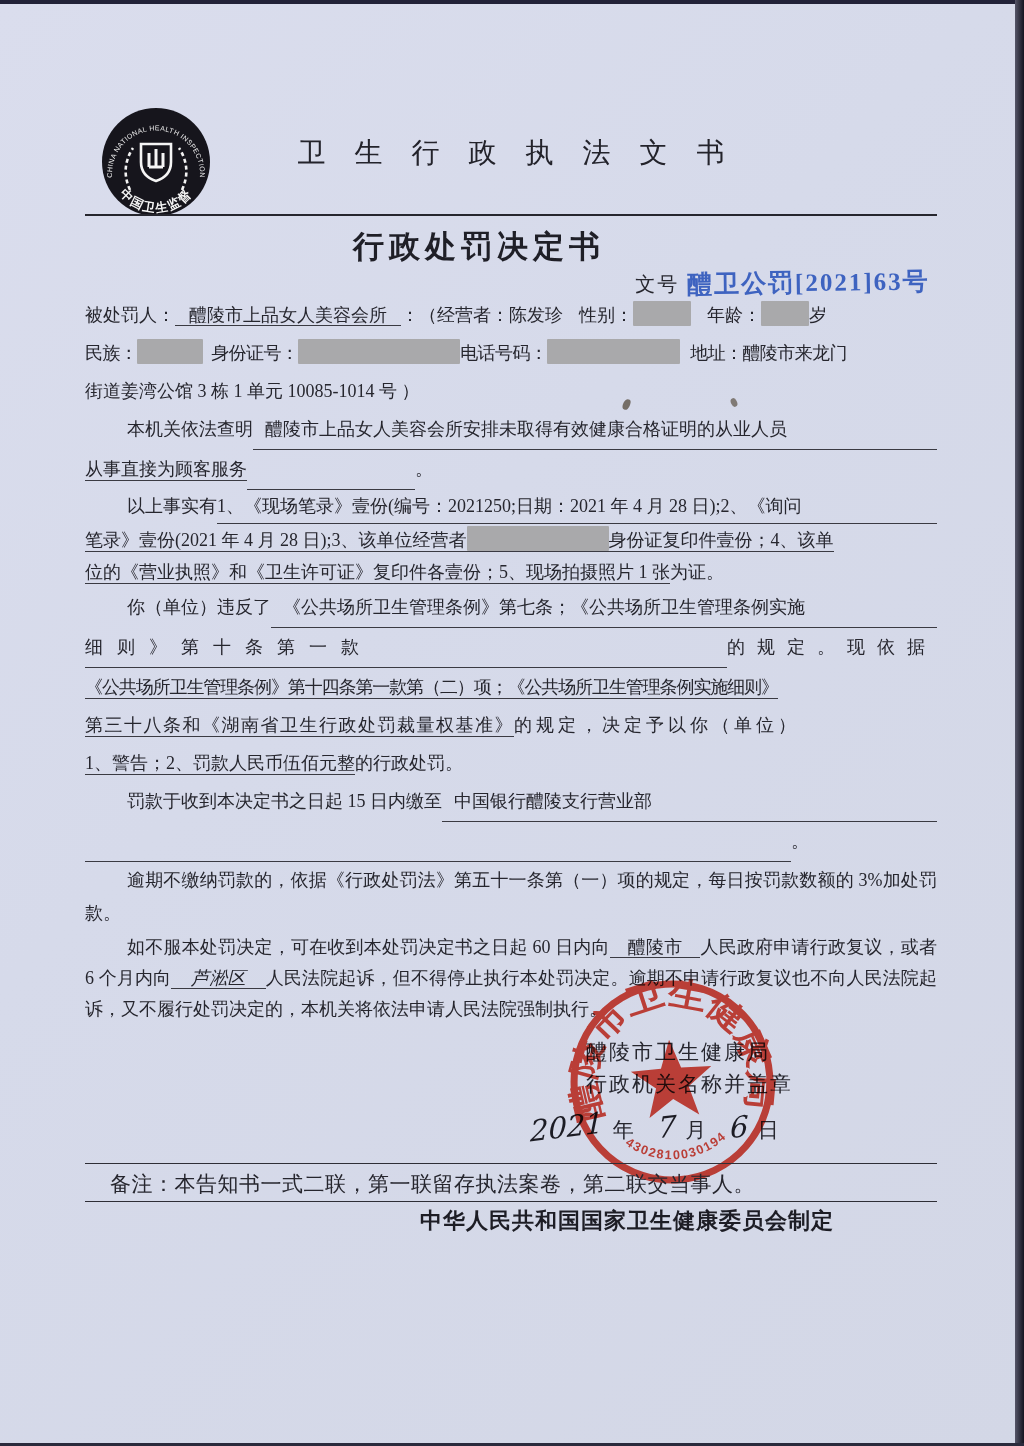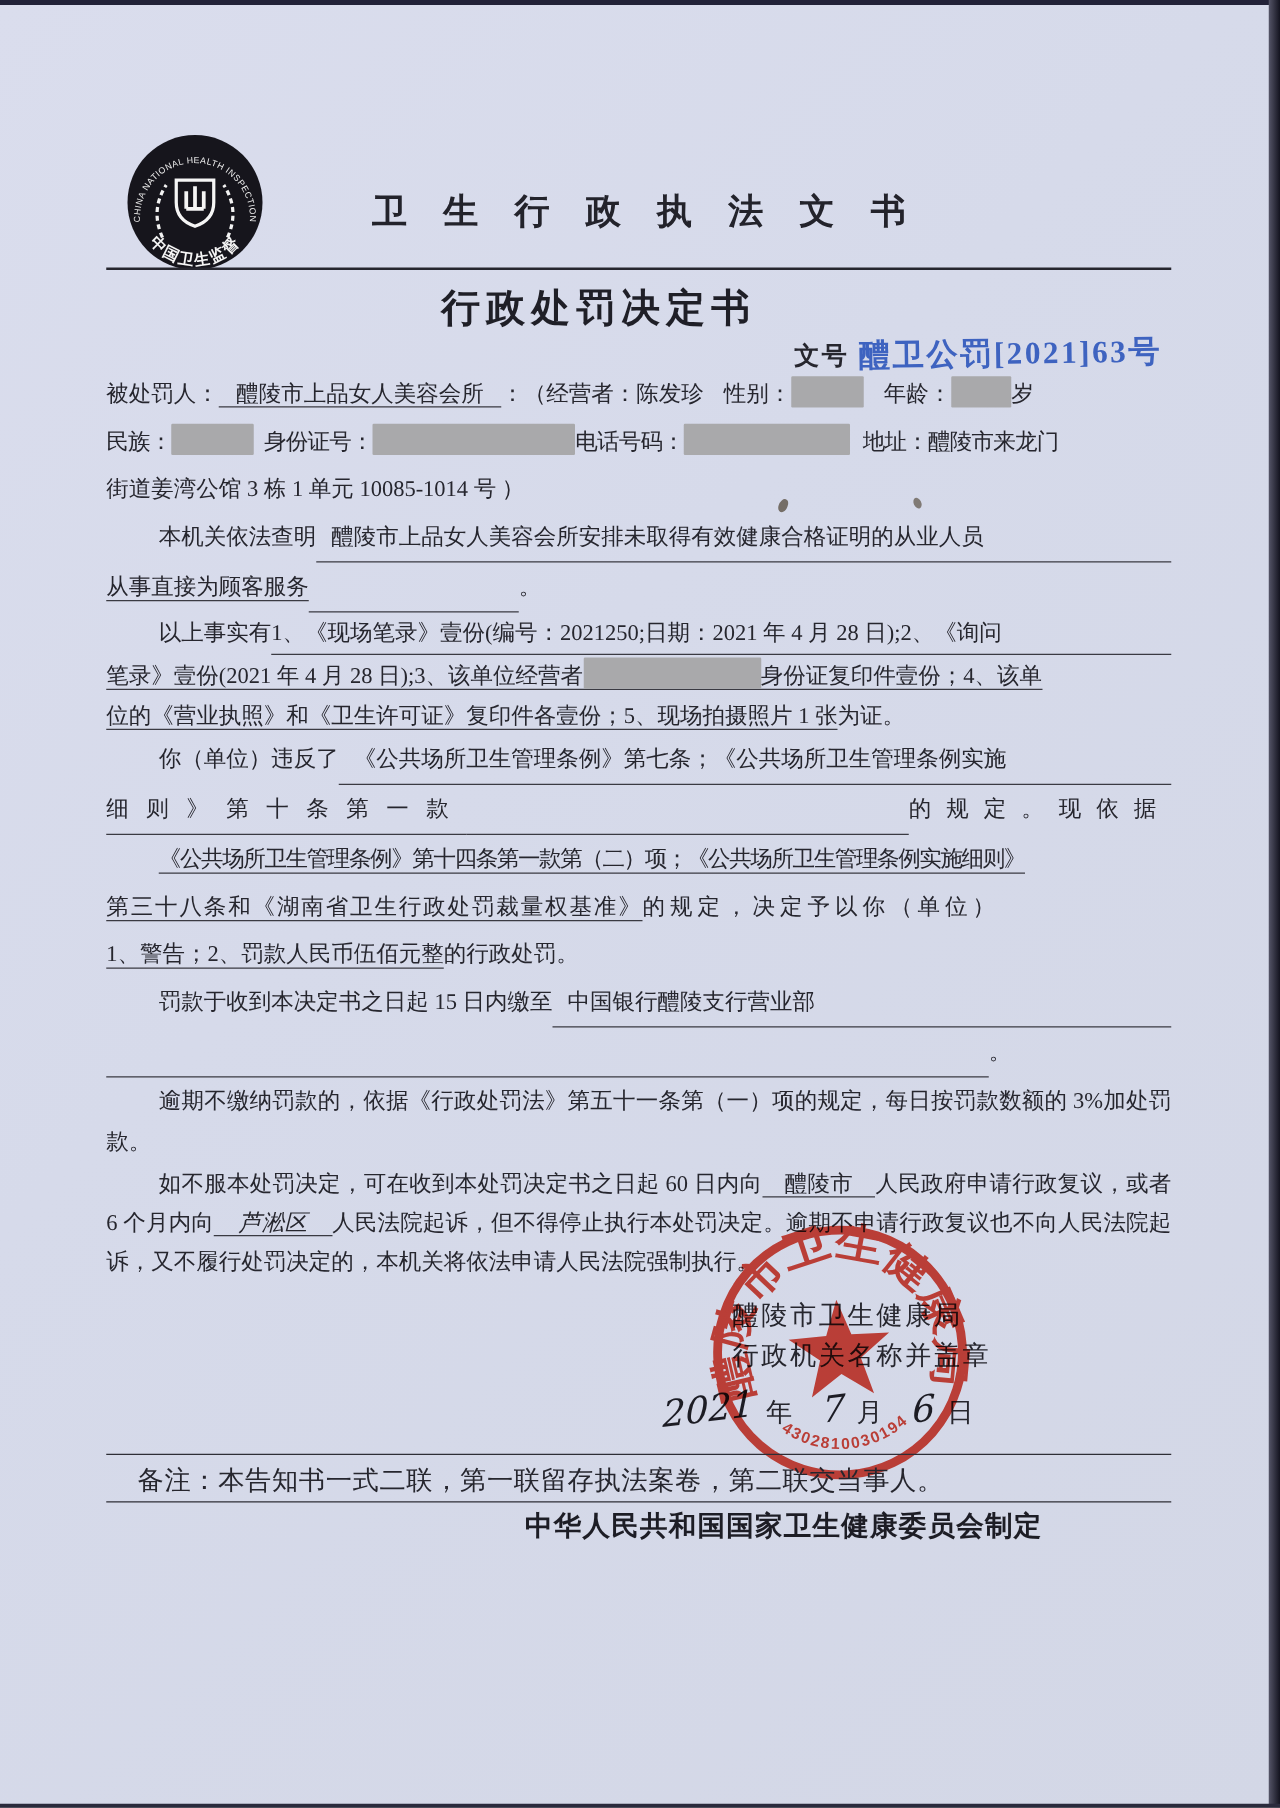--- a/index.html
+++ b/index.html
@@ -6,35 +6,35 @@
   .sheet{position:relative;width:1024px;height:1446px;overflow:hidden;
     background:linear-gradient(135deg,#dadded 0%,#d6daea 40%,#d3d7e6 100%);
     font-family:"Liberation Serif","DejaVu Serif",serif;color:#26262e;}
   .edge-top{position:absolute;left:0;top:0;width:100%;height:4px;background:#222238;}
   .edge-right{position:absolute;right:0;top:0;width:9px;height:100%;
     background:linear-gradient(to right,#555568,#13131f);}
   .edge-bottom{position:absolute;left:0;bottom:0;width:100%;height:3px;background:#2a2a3c;}
 
   .logo{position:absolute;left:100px;top:106px;width:112px;height:112px;}
 
-  .cat-title{position:absolute;left:85px;top:150px;width:852px;text-align:center;
-    font-size:28px;font-weight:bold;letter-spacing:29px;text-indent:29px;color:#23232b;}
+  .cat-title{position:absolute;left:85px;top:134px;width:852px;text-align:center;
+    font-size:28px;font-weight:normal;letter-spacing:29px;text-indent:29px;color:#23232b;}
   .rule1{position:absolute;left:85px;top:214px;width:852px;border-top:2.5px solid #26262e;}
   .main-title{position:absolute;left:85px;top:226px;width:852px;margin:0;text-align:center;
     font-size:31px;font-weight:bold;letter-spacing:5px;color:#1f1f27;transform:translateX(-32px);}
   .docno{position:absolute;left:85px;top:266px;width:845px;text-align:right;font-size:20px;}
-  .docno-label{letter-spacing:2px;margin-right:8px;font-weight:bold;}
+  .docno-label{letter-spacing:2px;margin-right:8px;}
   .docno-value{display:inline-block;color:#3e63c0;font-size:25px;font-weight:600;
     letter-spacing:2px;transform:rotate(-0.8deg);}
 
   .flow{position:absolute;left:85px;top:296px;width:852px;font-size:18px;}
   .line{line-height:38px;}
   .nowrap{white-space:nowrap;}
   .tight{letter-spacing:-0.6px;}
-  .sq{letter-spacing:-1.1px;margin-left:42px;}
+  .sq{letter-spacing:-1.1px;}
   .ev{line-height:32px;}
   .fline{display:flex;align-items:baseline;}
   .fill{flex:1;}
   .ind{text-indent:0;padding-left:42px;white-space:nowrap;}
   .u{border-bottom:1.6px solid #3a3a42;padding-bottom:1px;}
   .blank{display:inline-block;}
   .pad-name{padding:0 14px;}
   .pad-l{padding-left:12px;}
   .g1{margin-left:16px;}
   .redact{display:inline-block;height:25px;vertical-align:-5px;background:#a9a9ab;border-radius:1px;}

